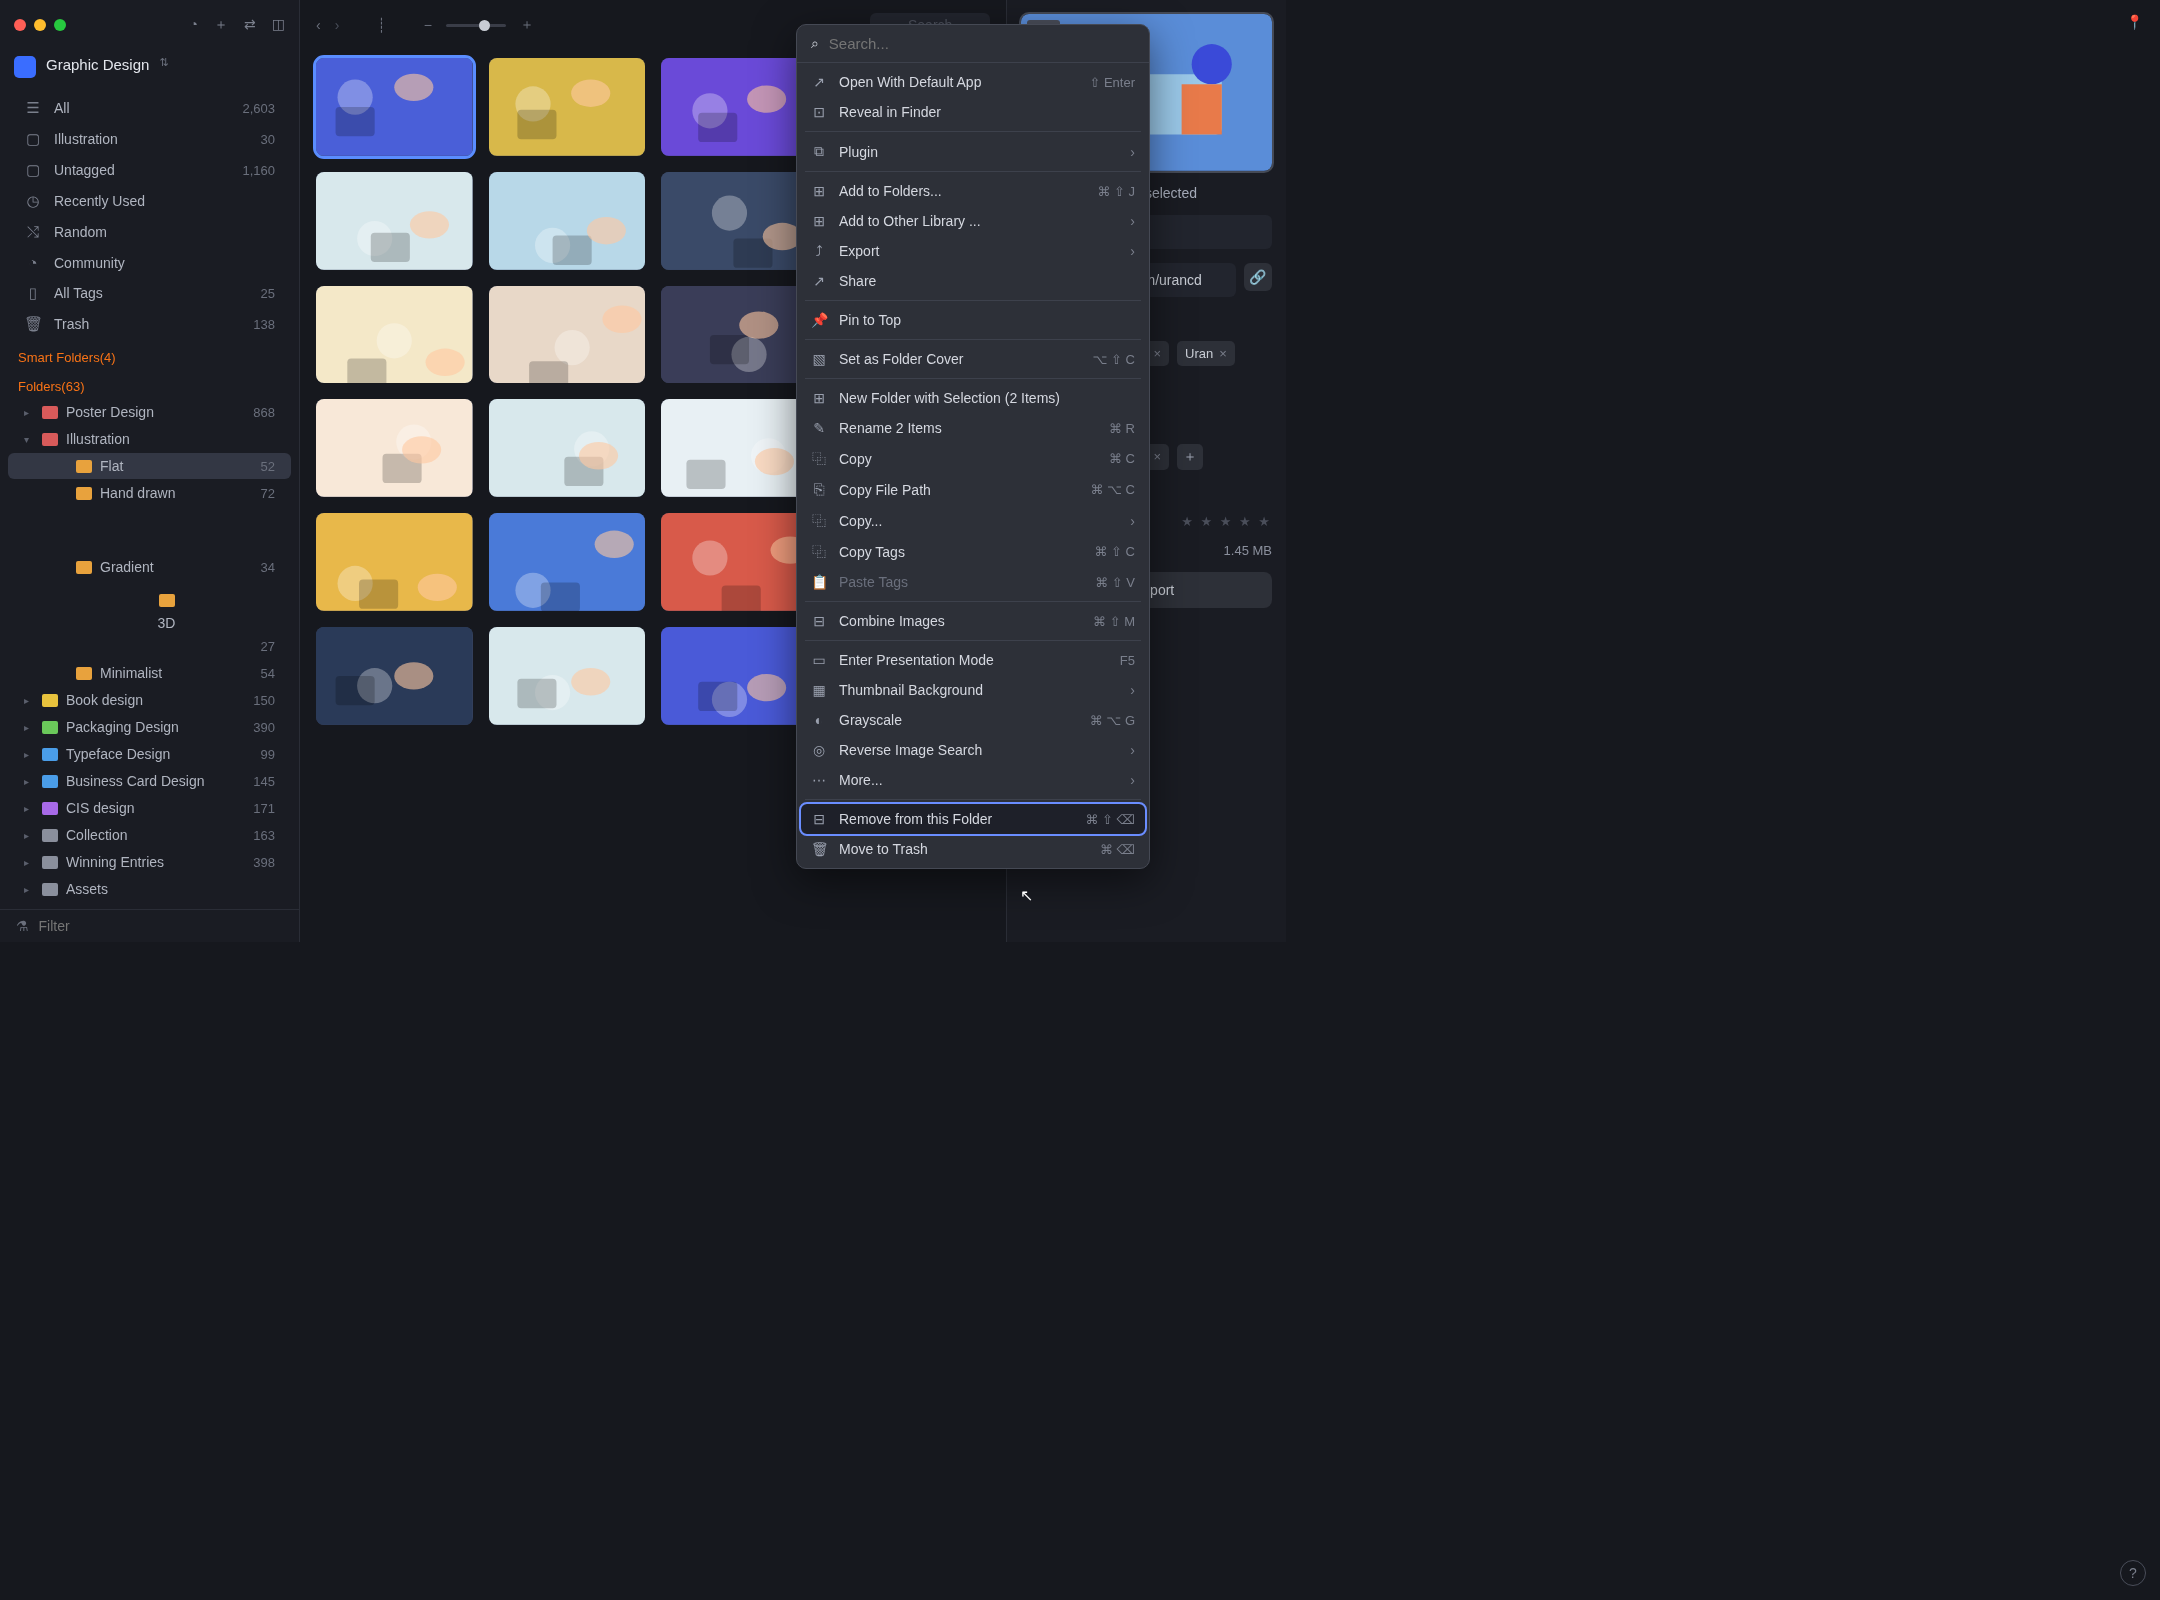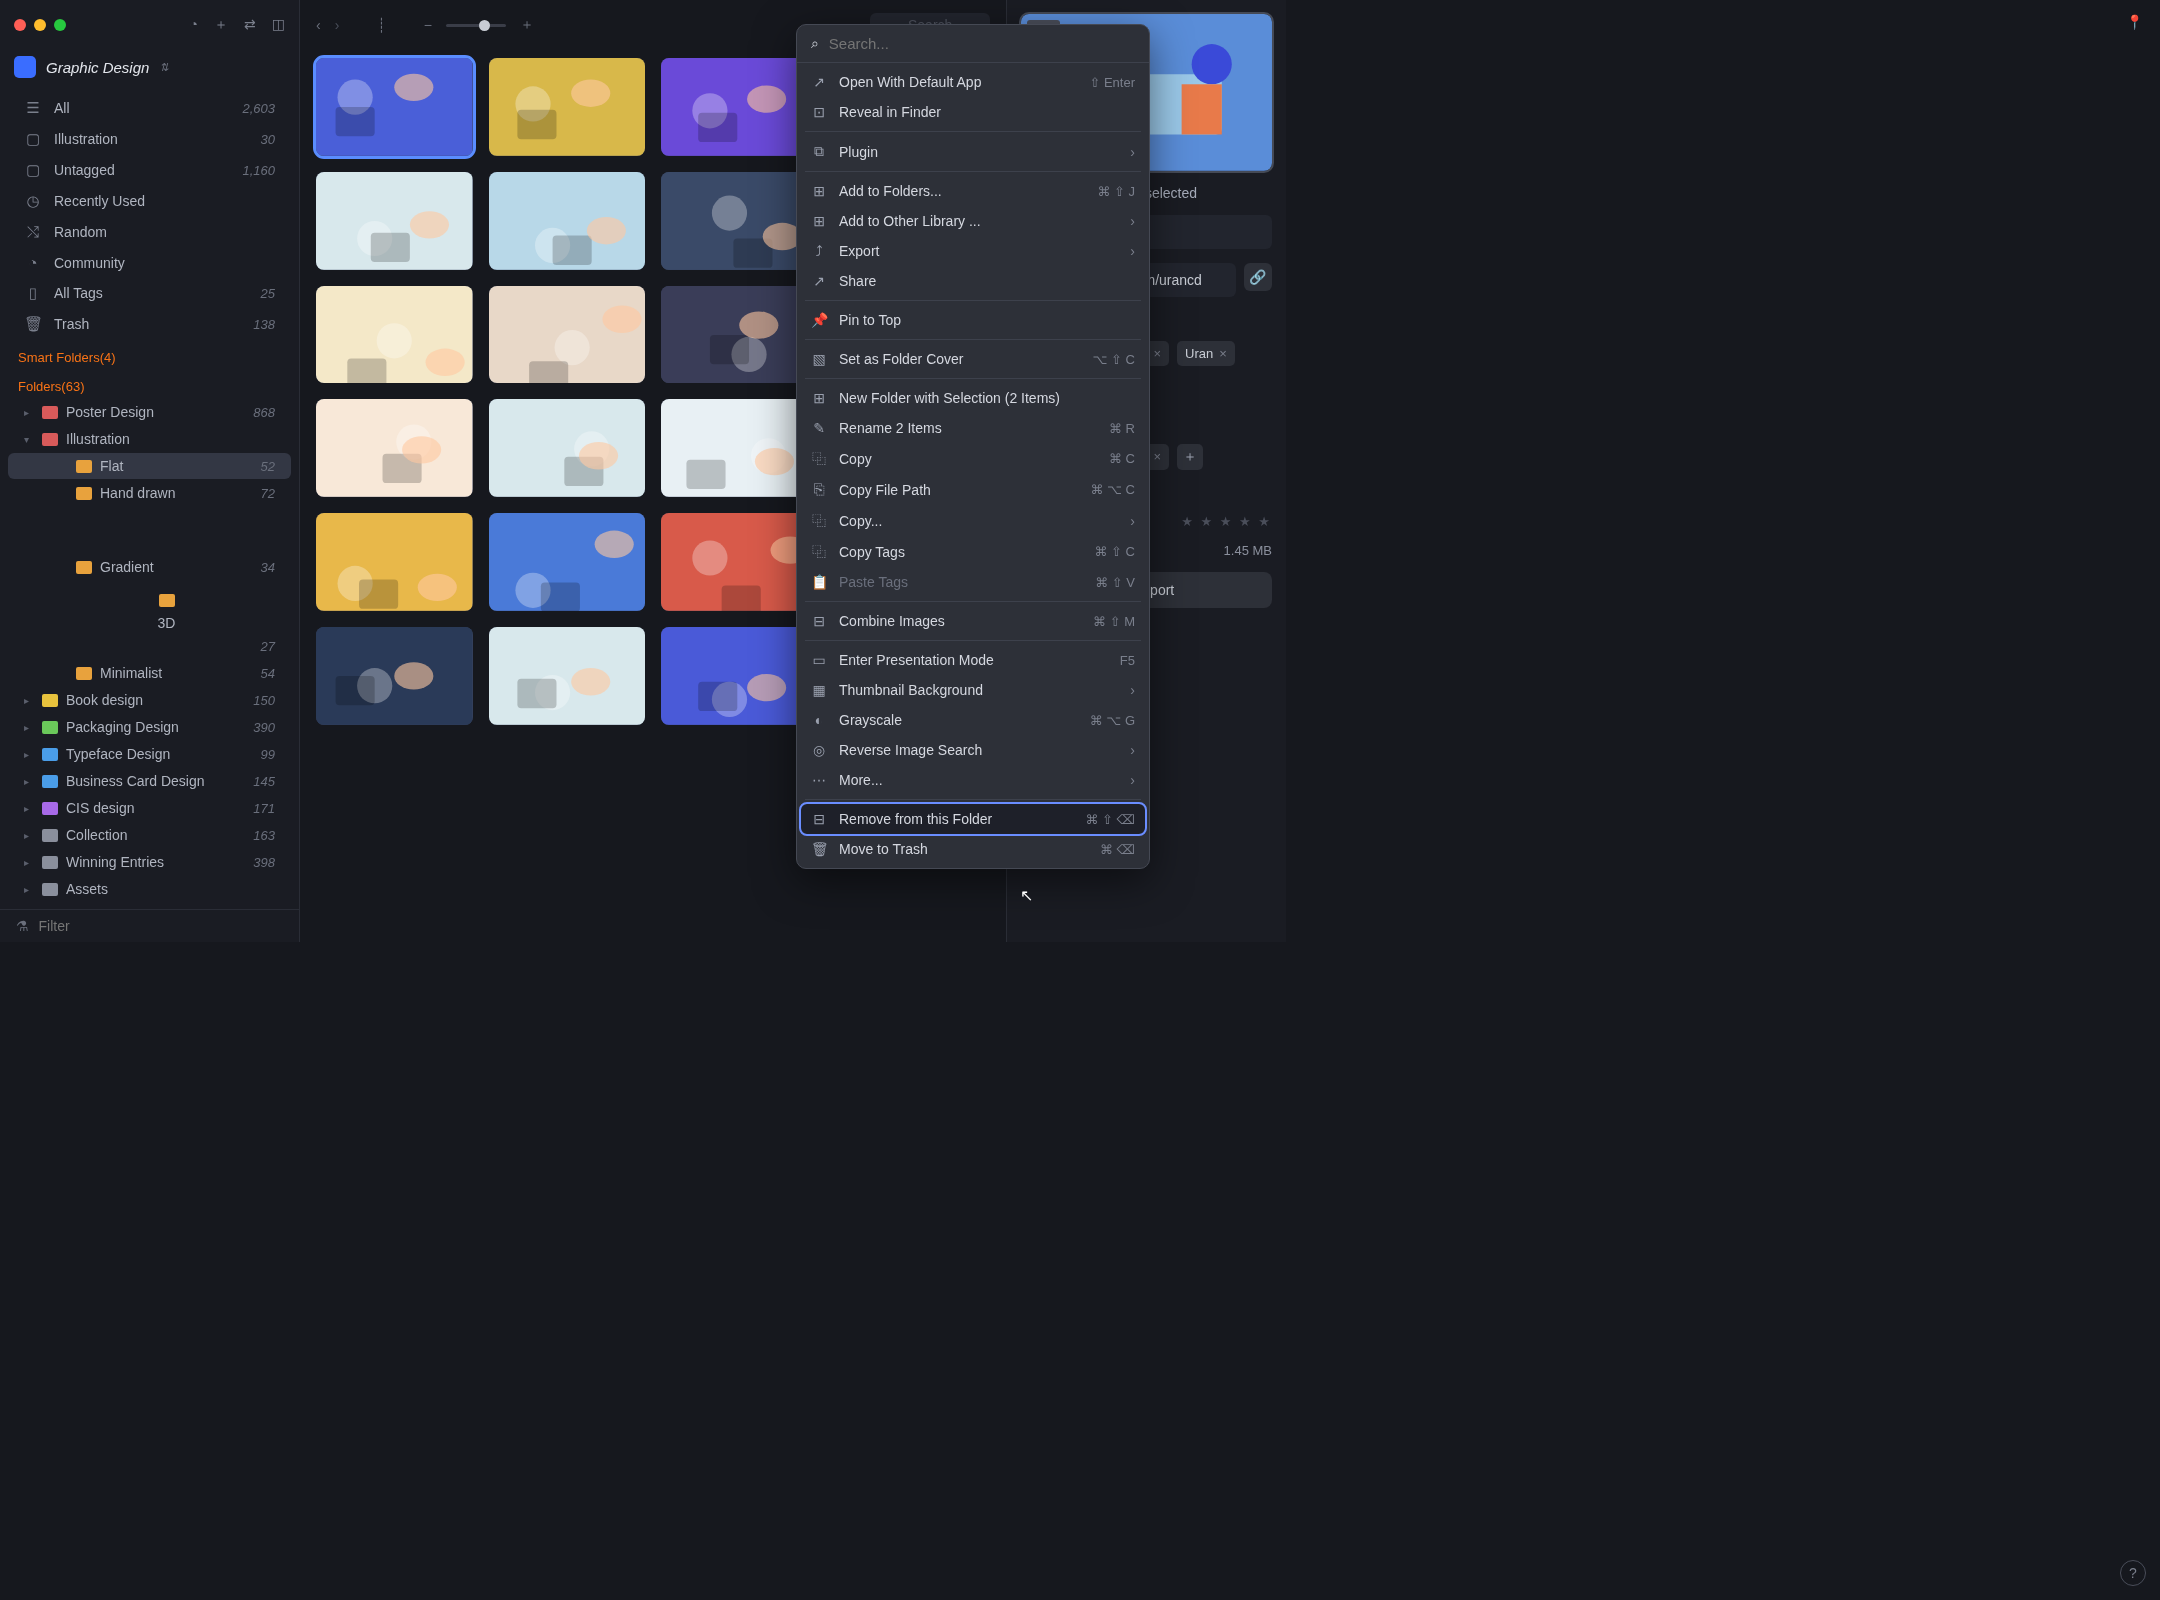--- a/index.html
+++ b/index.html
@@ -7,28 +7,28 @@
 .app { display: flex; height: 942px; }
 
 
 .sidebar { width: 300px; background: #1a1c23; border-right: 1px solid #2a2d36; display: flex; flex-direction: column; }
 .titlebar { height: 50px; display: flex; align-items: center; padding: 0 14px; gap: 8px; }
 .traffic { display: flex; gap: 8px; }
 .traffic .dot { width: 12px; height: 12px; border-radius: 50%; }
 .dot-r { background: #ff5f56; } .dot-y { background: #ffbd2e; } .dot-g { background: #27c93f; }
 .titlebar-right { margin-left: auto; display: flex; gap: 16px; color: #7a7f8c; }
 .titlebar-right span { cursor: pointer; }
-.lib-header { display: flex; align-items: center; gap: 10px; padding: 6px 14px 10px; font-style: italic; }
+.lib-header { display: flex; gap: 10px; padding: 6px 14px 10px; }
 .lib-icon { width: 22px; height: 22px; background: #3a6dff; border-radius: 5px; display: inline-block; }
 .lib-name { color: #e3e6ec; font-size: 15px; font-weight: 500; }
 .lib-sort { color: #6a6f7c; font-size: 11px; }
 .nav { padding: 4px 0 0; overflow-y: auto; flex: 1; }
 .nav-item { display: flex; align-items: center; padding: 6px 16px; gap: 12px; cursor: pointer; color: #b0b5c0; border-radius: 6px; margin: 1px 8px; }
 .nav-icon { width: 18px; color: #7a7f8c; font-size: 15px; text-align: center; }
-.nav-count { margin-left: auto; color: #6a6f7c; font-size: 13px; font-style: italic; }
+.nav-count { margin-left: auto; color: #6a6f7c; font-size: 13px; }
 .section-label { padding: 10px 18px 4px; color: #f97316; font-size: 13px; }
 .folder-item { display: flex; align-items: center; padding: 5px 16px; gap: 8px; cursor: pointer; color: #b0b5c0; border-radius: 6px; margin: 1px 8px; }
 .folder-item.active { background: #333744; }
 .folder-item .chev { width: 10px; color: #5a5f6c; font-size: 10px; }
 .folder-ic { width: 16px; height: 13px; border-radius: 2px; display: inline-block; }
 .filter-bar { padding: 8px 16px; border-top: 1px solid #2a2d36; display: flex; align-items: center; gap: 10px; color: #6a6f7c; }
 .filter-input { background: none; border: none; color: #c8ccd4; outline: none; font-size: 14px; flex: 1; }
 
 
 .main { flex: 1; display: flex; flex-direction: column; position: relative; }

